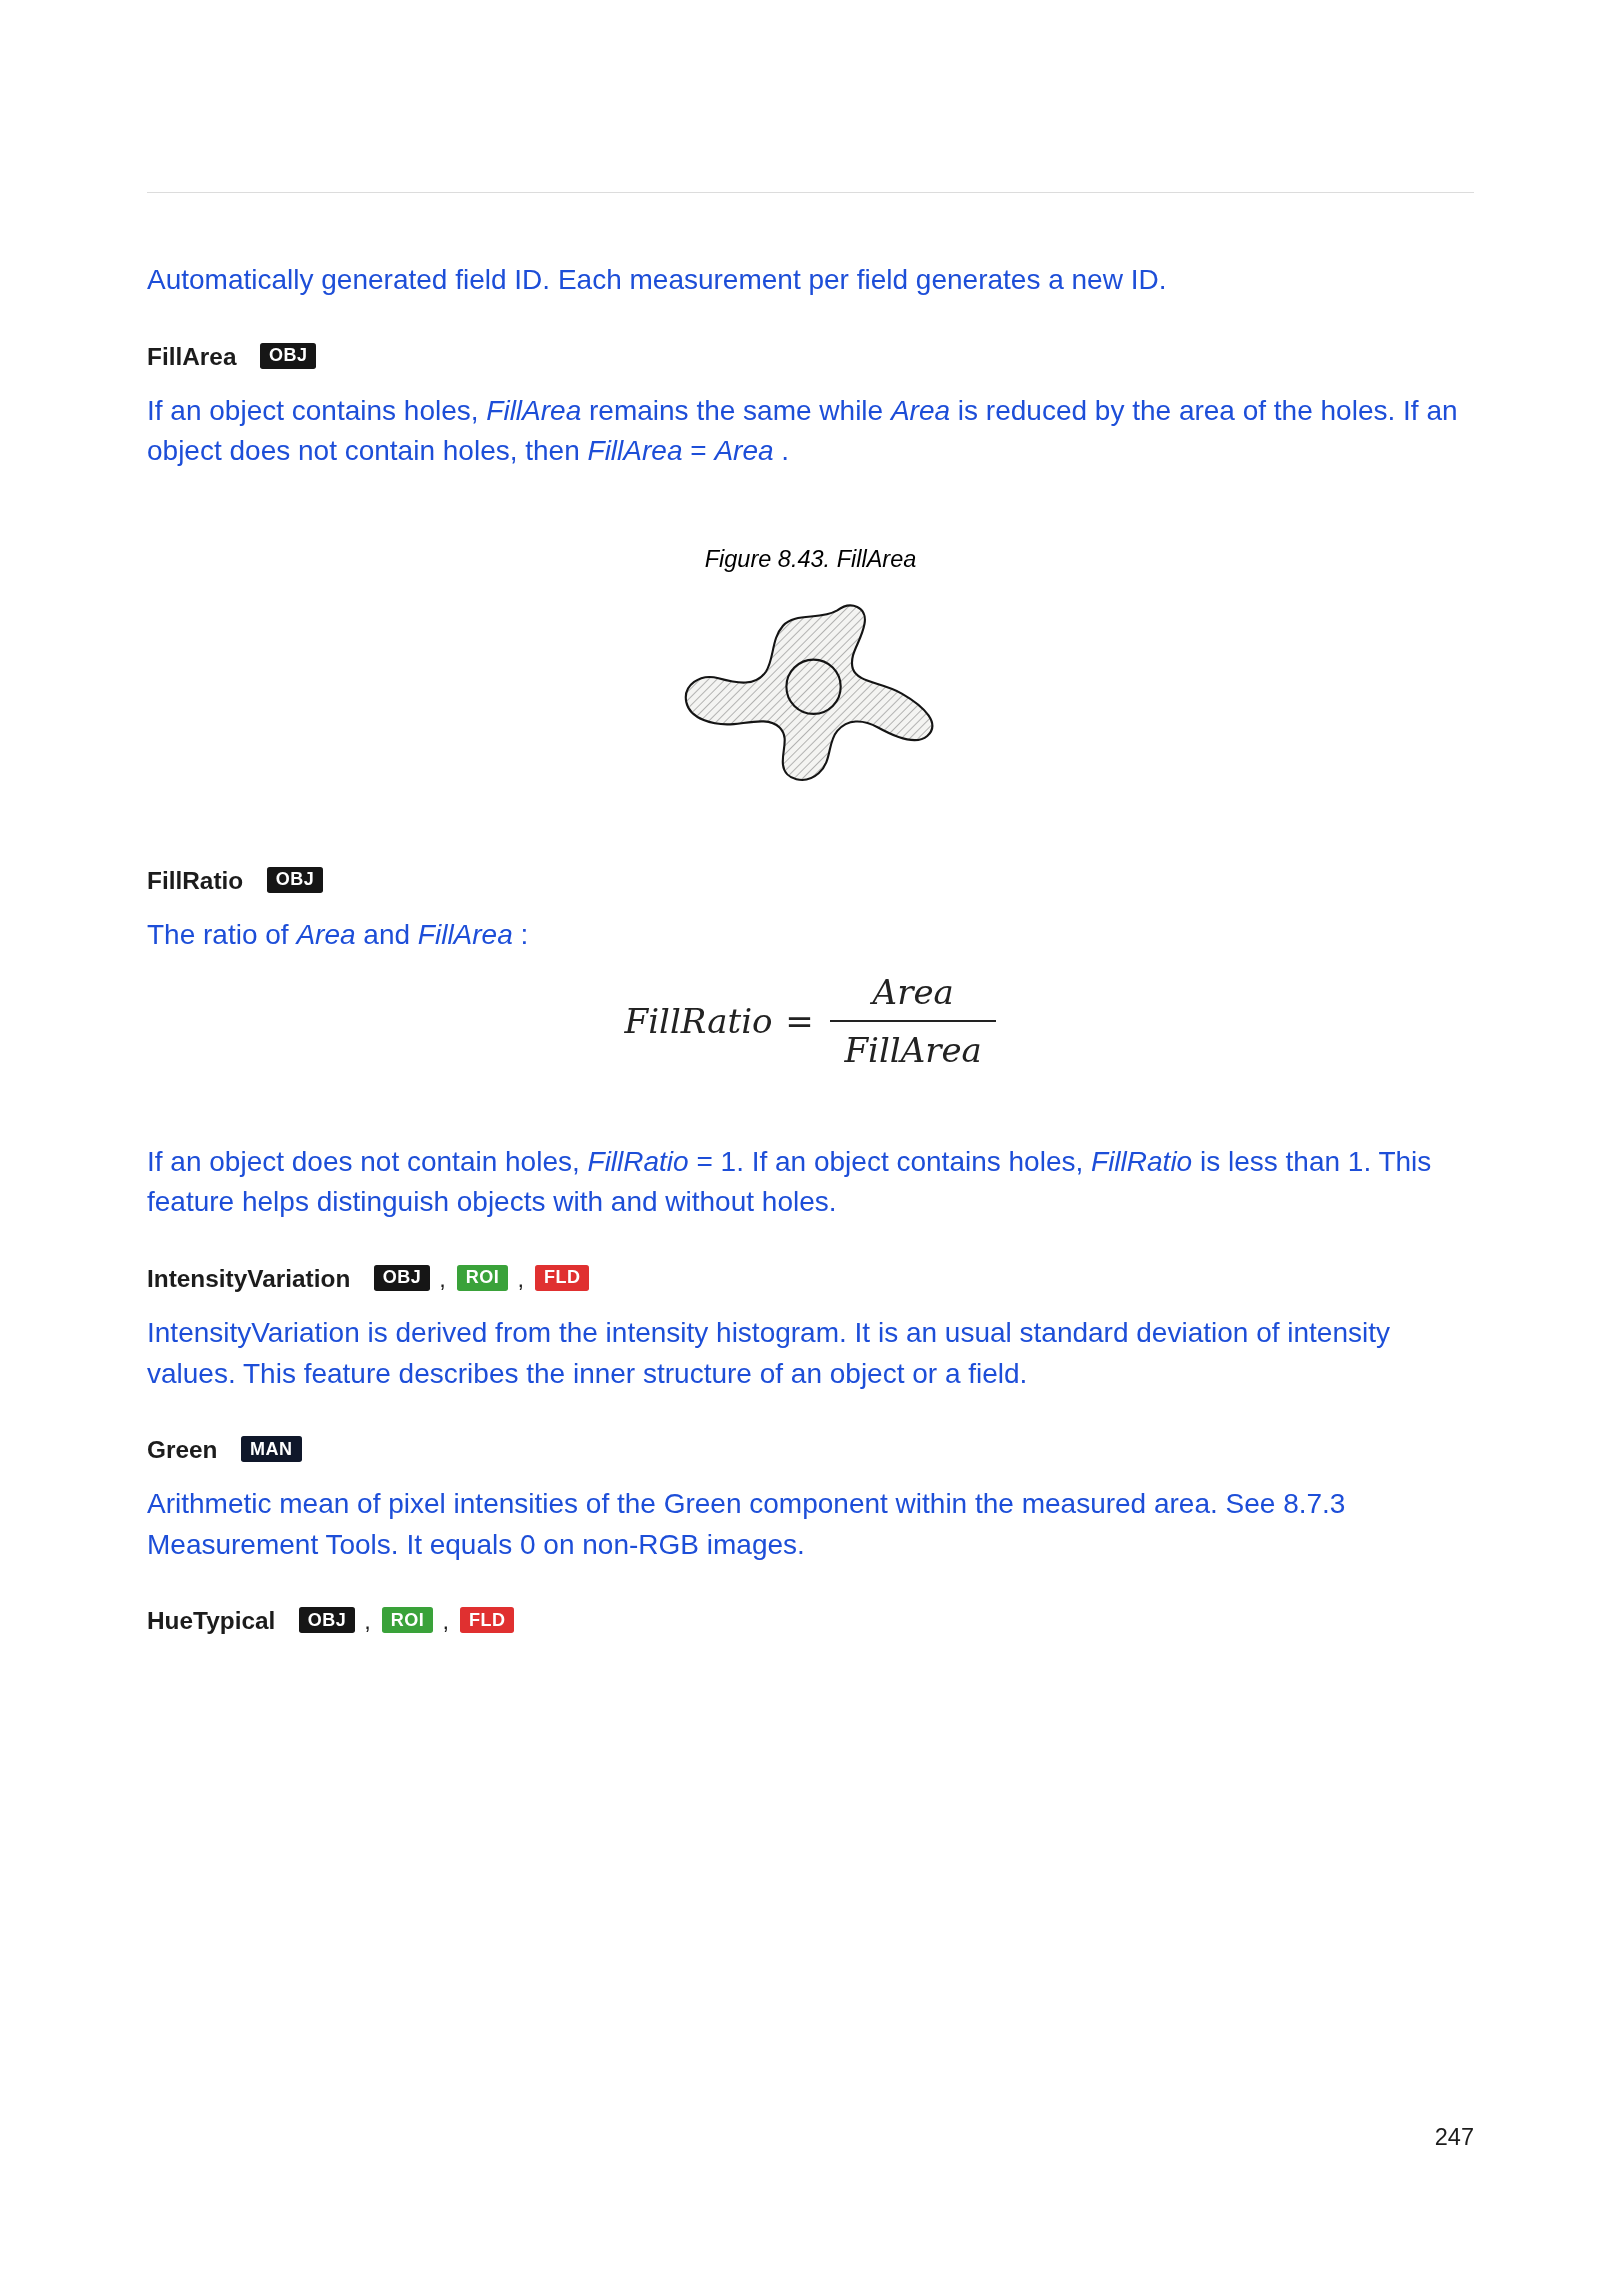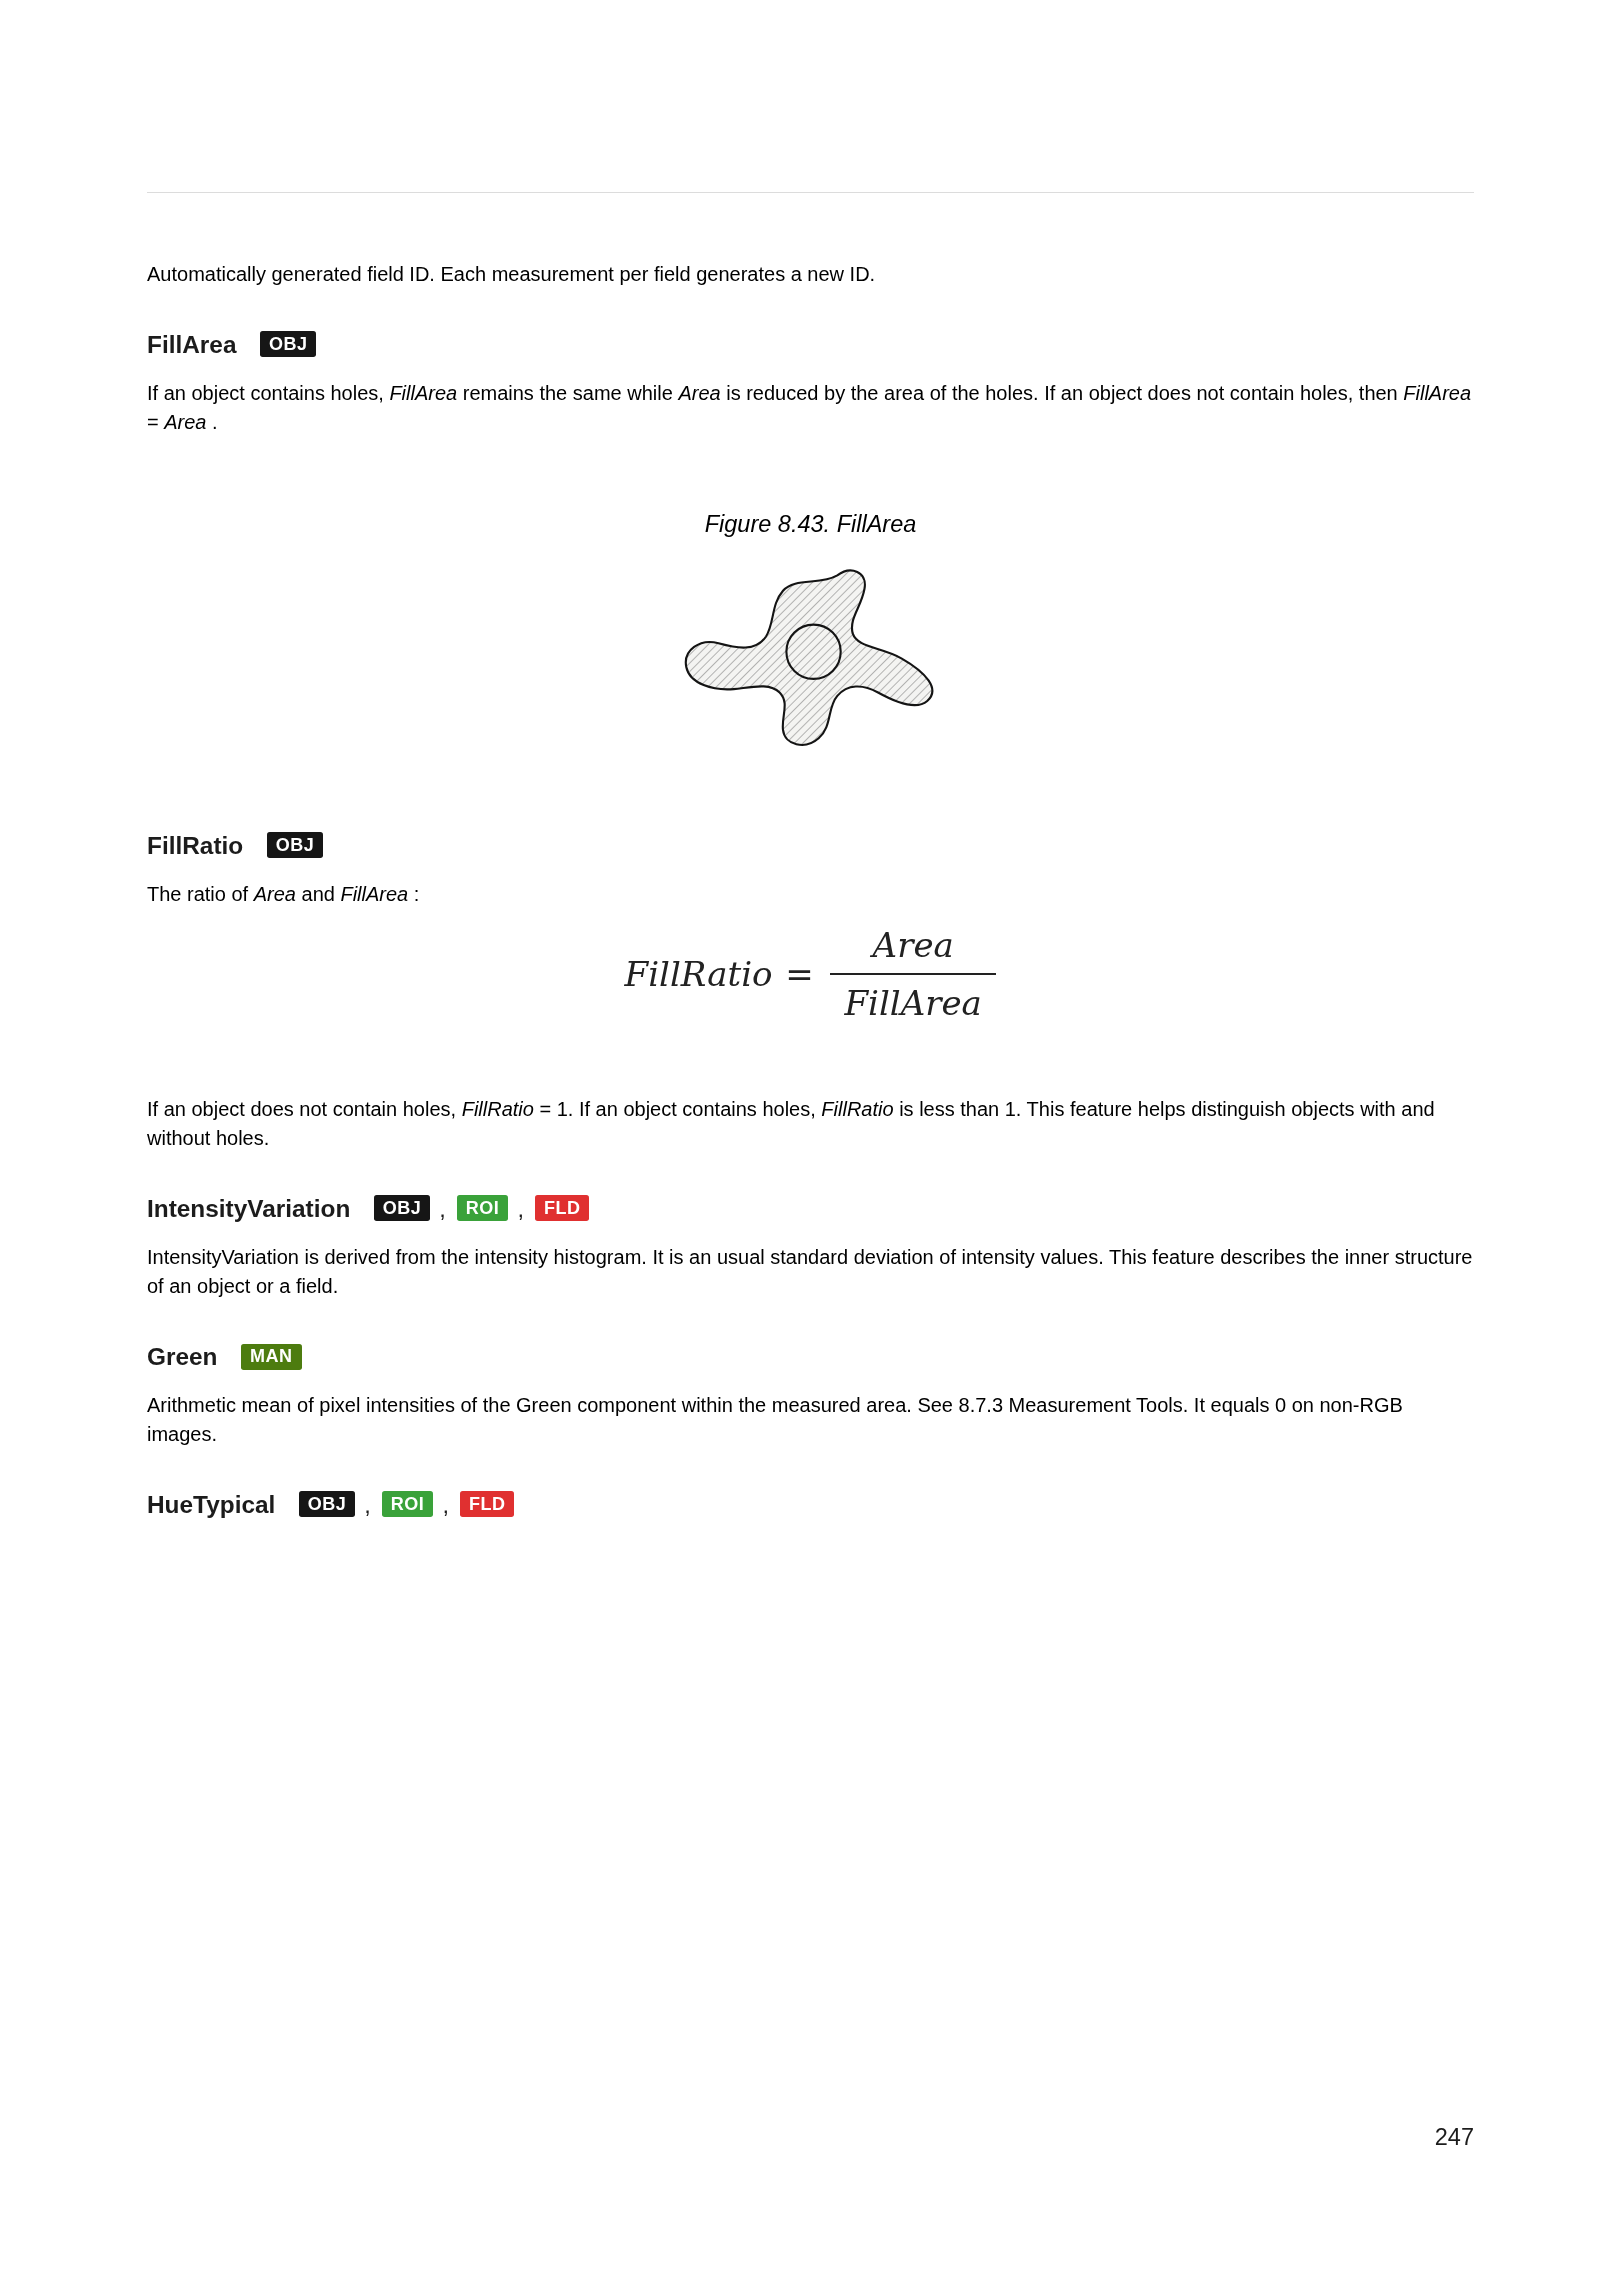--- a/index.html
+++ b/index.html
@@ -10,23 +10,23 @@
     color: #1c1c1c;
     position: relative;
     overflow: hidden;
   }
   .page { padding: 174px 147px 0 147px; position: relative; }
 
   .header { text-align: right; font-size: 20px; color: #3c3c3c; }
   .rule { border: none; border-top: 0.9px solid #dcdcdc; margin: 18px 0 0 0; }
 
   .body-text {
-    font-size: 20px;
+    font-size: 28px;
     line-height: 1.45;
-    color: #000000;
+    color: #1d4ed8;
   }
   .intro { margin-top: 67px; }
 
   .feature-heading {
     margin: 42px 0 20px 0;
     font-size: 24.4px;
     font-weight: bold;
     display: flex;
     align-items: center;
   }
@@ -171,21 +171,21 @@
           <span class="badge" style="background: rgb(224, 48, 48);">FLD</span>
         </span>
     </h2>
     <p class="body-text"><span>IntensityVariation is derived from the intensity histogram. It is an usual standard deviation of intensity values. This feature describes the inner structure of an object or a field.</span></p>
   </div>
 
   <div>
     <h2 class="feature-heading">
       <span>Green</span>
       <span class="badges">
-          <span class="badge" style="background: #4d7c0f;">MAN</span>
+          <span class="badge" style="background: #0f172a;">MAN</span>
         </span>
     </h2>
     <p class="body-text"><span>Arithmetic mean of pixel intensities of the Green component within the measured area. See 8.7.3 Measurement Tools. It equals 0 on non-RGB images.</span></p>
   </div>
 
   <div>
     <h2 class="feature-heading">
       <span>HueTypical</span>
       <span class="badges">
           <span class="badge" style="background: rgb(22, 22, 22);">OBJ</span>

